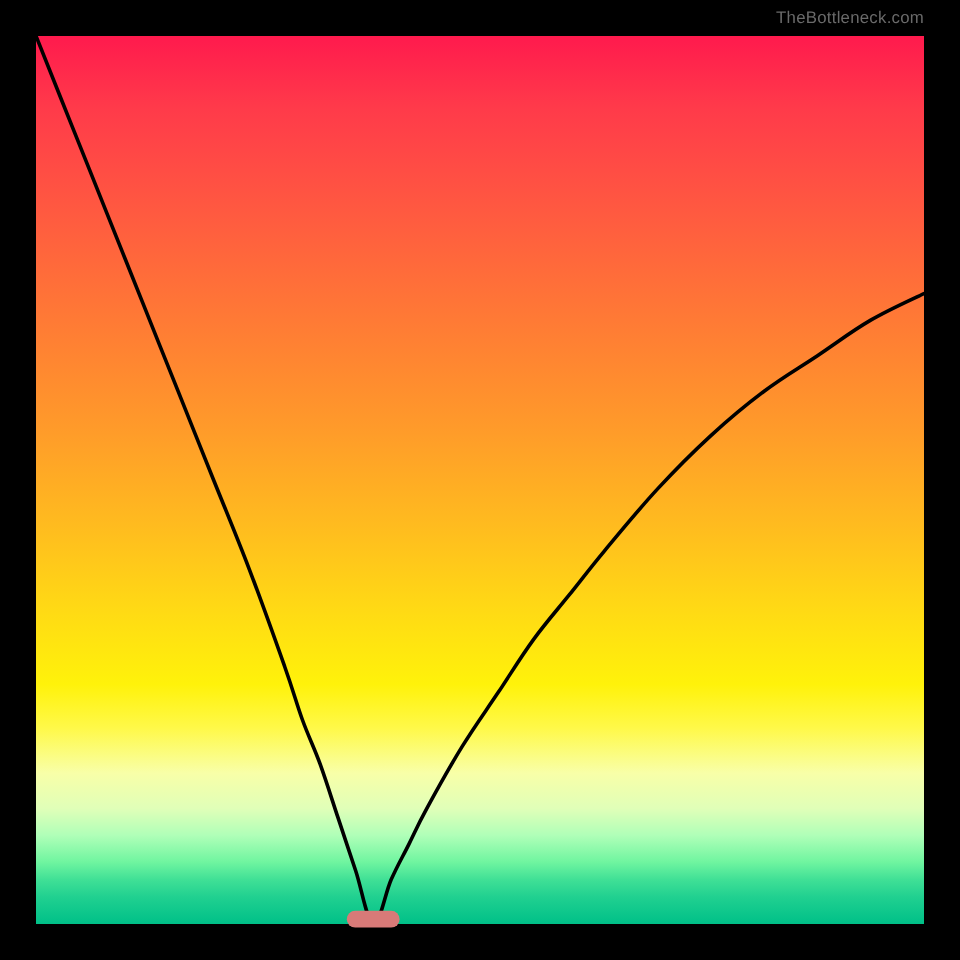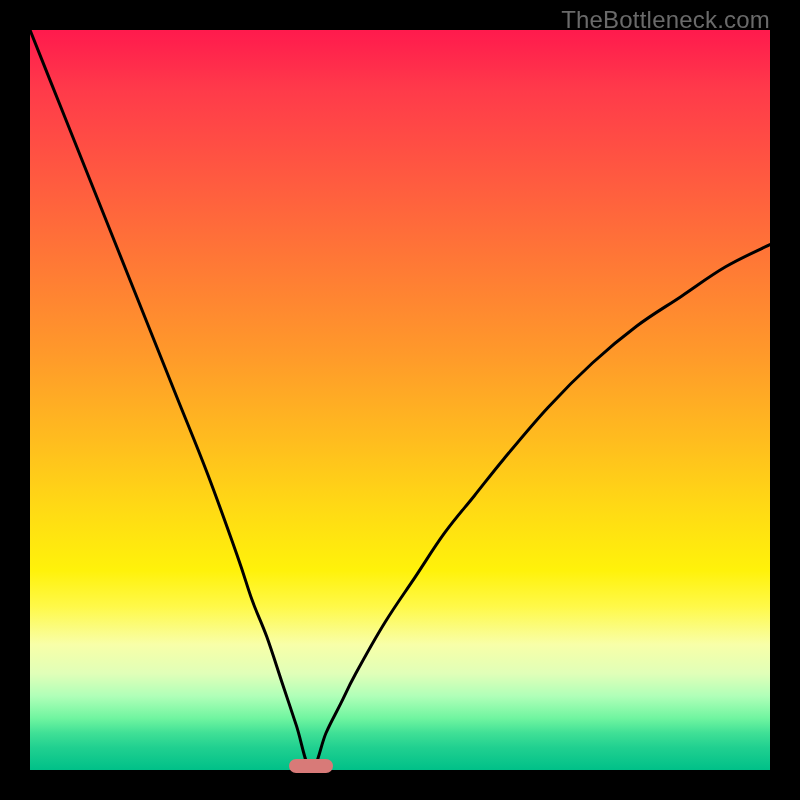--- a/index.html
+++ b/index.html
@@ -40,21 +40,21 @@
       #40e096 95%,
       #20d090 97%,
       #00c088 100%
     );
   }
   .watermark {
     position: absolute;
     top: 6px;
     right: 30px;
     color: #6a6a6a;
-    font-size: 24px;
+    font-size: 14px;
     letter-spacing: 0.2px;
     font-weight: 500;
   }
   svg.curve {
     position: absolute;
     left: 0;
     top: 0;
     width: 740px;
     height: 740px;
   }

